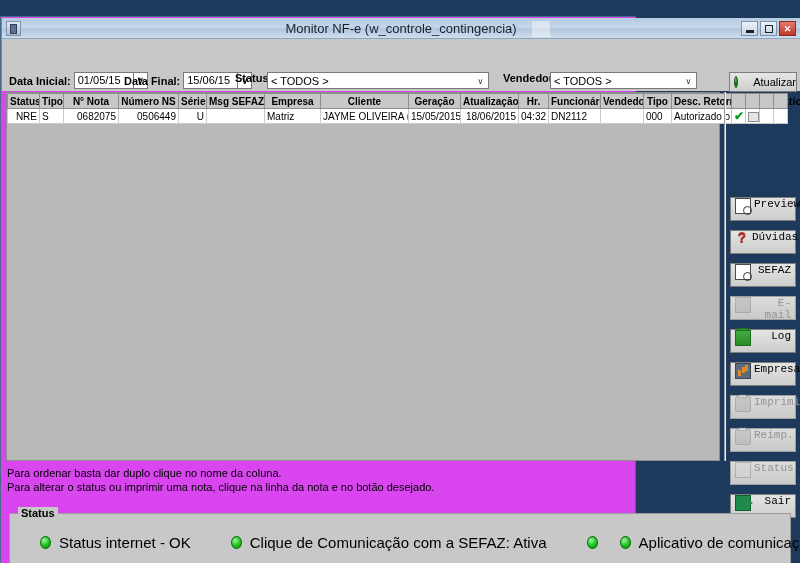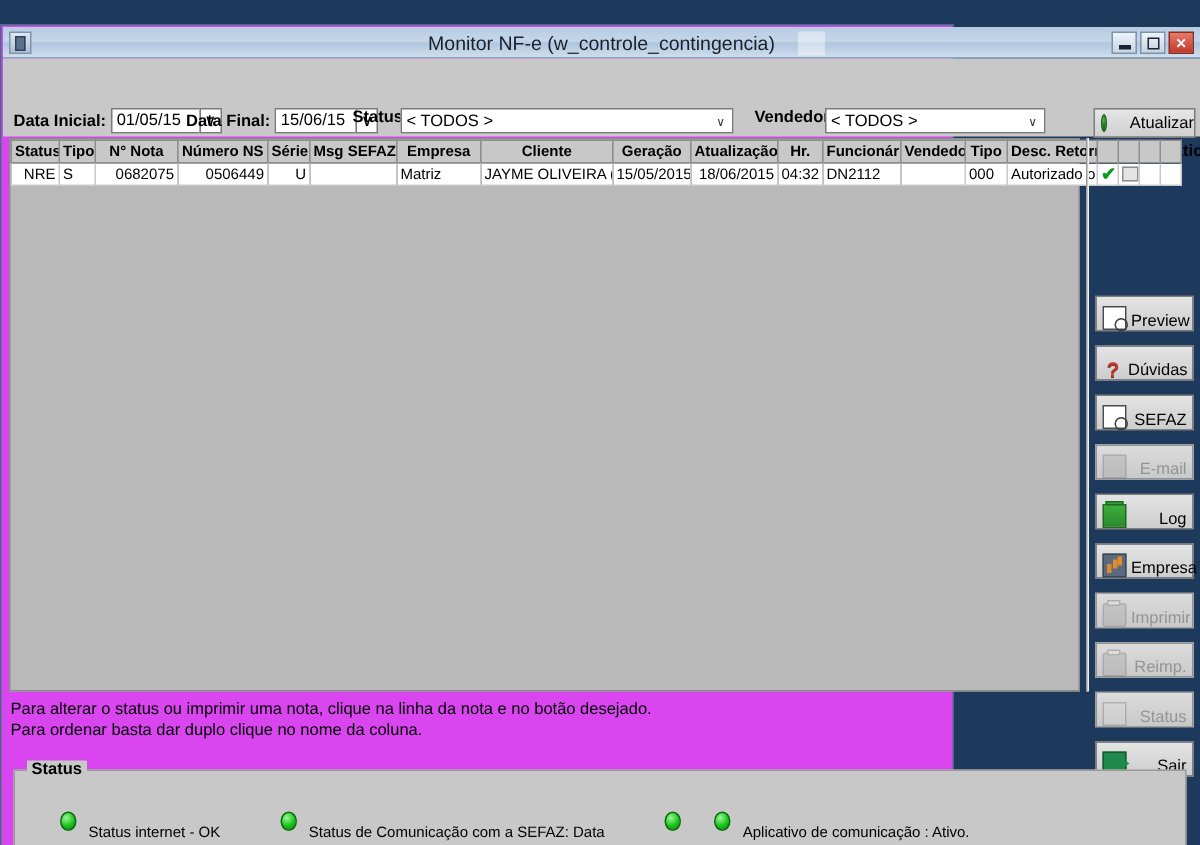--- a/index.html
+++ b/index.html
@@ -130,22 +130,22 @@
   
   .divider{
     position:absolute;left:723px;top:75px;width:1px;height:369px;
     background:#f2f2f2;border-left:1px solid #9a9a9a;
   }
   .sidebar{position:absolute;left:729px;top:180px;width:66px;}
   .sbtn{
     width:66px;height:24px;margin-bottom:9px;
     background:linear-gradient(to bottom,#e4e4e4,#cdcdcd);
     border:1px solid #7d7d7d;box-sizing:border-box;
-    display:flex;align-items:flex-end;font-size:11px;color:#000;
-    padding:0 4px;gap:3px;
+    display:flex;align-items:flex-start;font-size:11px;color:#000;
+    padding:0 4px;gap:3px;font-family:Liberation Mono, monospace;
   }
   .sbtn .lab{flex:1;text-align:right;}
   .sbtn.disabled{
     background:linear-gradient(to bottom,#dcdcdc,#c9c9c9);
     color:#949494;border-color:#a0a0a0;
   }
   .sbtn.disabled .ico{opacity:.35;filter:grayscale(1);}
   .ico{width:14px;height:14px;display:block;position:relative;flex:0 0 14px;}
   
   .ico-doc{background:#fff;border:1px solid #4b4b4b;}
@@ -180,21 +180,21 @@
     position:absolute;left:8px;top:-7px;background:#c8c8c8;
     padding:0 3px;font-size:11px;font-weight:bold;color:#000;
   }
   .leds{position:absolute;left:0;top:20px;width:100%;display:flex;align-items:center;}
   .ledwrap{display:flex;align-items:center;gap:8px;}
   .led{
     width:11px;height:13px;border-radius:50%;
     background:radial-gradient(circle at 35% 30%,#9bf79b,#19c219 55%,#0a8a0a);
     border:1px solid #0a6a0a;box-sizing:border-box;
   }
-  .ledtxt{font-size:10px;color:#000;white-space:nowrap;margin-top:16px;}
+  .ledtxt{font-size:15px;color:#000;white-space:nowrap;}
 </style>
 </head>
 <body>
 
 <div class="window">
 
   <div class="titlebar">
     <div class="title-icon">
         <i></i>
       </div>
@@ -373,34 +373,34 @@
       <span class="ico ico-status"></span>
       <span class="lab">Status</span>
     </div>
     <div class="sbtn">
       <span class="ico ico-exit"></span>
       <span class="lab">Sair</span>
     </div>
   </div>
 
   <div class="notes">
+    <div>Para ordenar basta dar duplo clique no nome da coluna.</div>
     <div>Para alterar o status ou imprimir uma nota, clique na linha da nota e no botão desejado.</div>
-    <div>Para ordenar basta dar duplo clique no nome da coluna.</div>
   </div>
 
   <div class="statusgrp">
     <span class="cap">Status</span>
     <div class="leds">
       <div class="ledwrap" style="margin-left:30px;">
         <span class="led"></span>
         <span class="ledtxt">Status internet - OK</span>
       </div>
       <div class="ledwrap" style="margin-left:40px;">
         <span class="led"></span>
-        <span class="ledtxt">Status de Comunicação com a SEFAZ: Data</span>
+        <span class="ledtxt">Clique de Comunicação com a SEFAZ: Ativa</span>
       </div>
       <div class="ledwrap" style="margin-left:40px;">
         <span class="led"></span>
       </div>
       <div class="ledwrap" style="margin-left:22px;">
         <span class="led"></span>
         <span class="ledtxt">Aplicativo de comunicação : Ativo.</span>
       </div>
     </div>
   </div>

